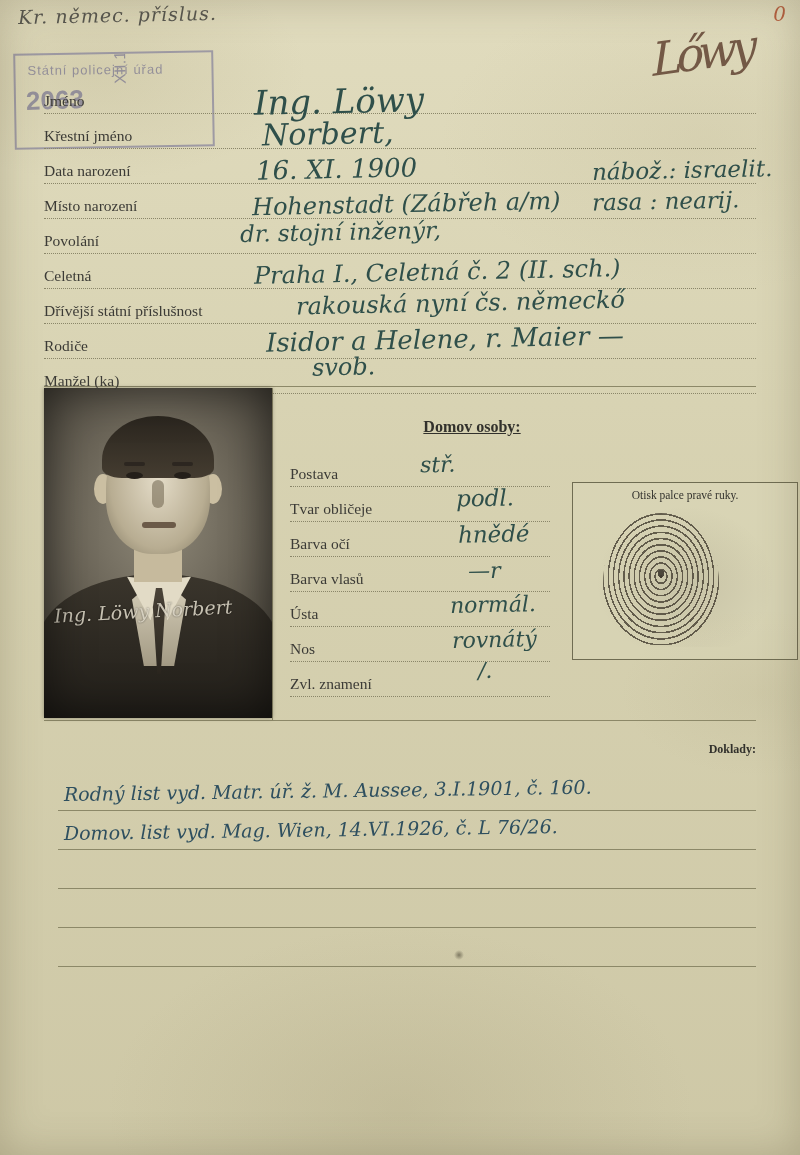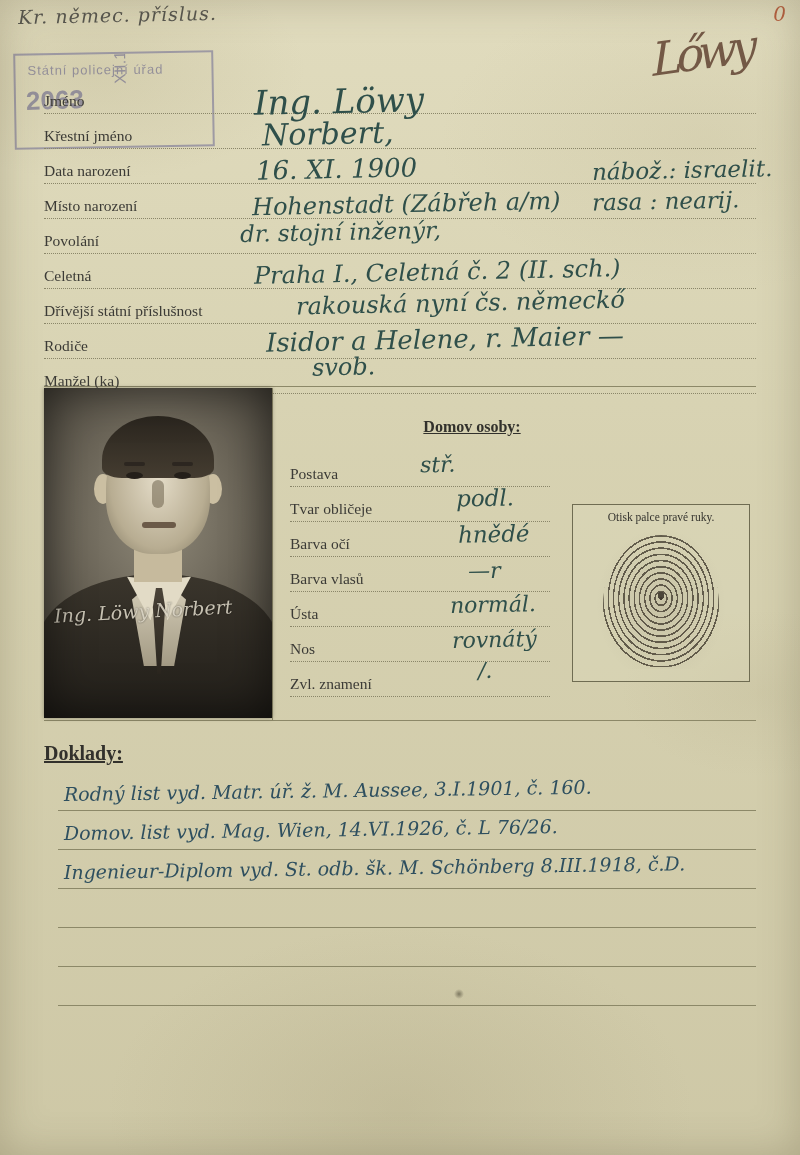--- a/index.html
+++ b/index.html
@@ -219,24 +219,25 @@
   .desc {
     position: absolute;
     left: 290px; top: 458px;
     width: 260px;
   }
   .desc .row { height: 35px; }
   .desc .label { font-size: 15.5px; }
 
   .fp-box {
     position: absolute;
-    left: 572px; top: 504px;
+    left: 572px; top: 482px;
     width: 176px; height: 176px;
     border: 1px solid #6f6c52;
     background: rgba(222,217,189,0.35);
+    padding-left: 48px;
   }
   .fp-box .cap {
     position:absolute; left:0; right:0; top:6px;
     text-align:center; font-size: 11.5px; color:#34332e;
   }
   .fp-print {
     position:absolute; left:30px; top:30px; width:116px; height:132px;
     border-radius: 58px 58px 52px 52px / 70px 70px 60px 60px;
     background:
       radial-gradient(ellipse 8px 10px at 50% 46%, rgba(40,34,28,.9) 0 40%, rgba(0,0,0,0) 41%),
@@ -248,25 +249,24 @@
   }
   .fp-smudge {
     position:absolute; inset:22px 22px 12px 22px;
     background: radial-gradient(ellipse at 50% 55%, rgba(60,50,38,.10), rgba(0,0,0,0) 70%);
   }
 
   .doklady-title {
     position: absolute;
     left: 44px; top: 742px;
     right: 44px;
-    text-align: left;
-    font-size: 20px;
+    text-align: right;
+    font-size: 12px;
     font-weight: bold;
     color: #32312c;
-    text-decoration: underline;
   }
   .doc-lines { position: absolute; left: 44px; top: 772px; right: 44px; }
   .doc-line {
     position: relative;
     height: 38px;
     border-bottom: 1px solid #8c8868;
     margin-left: 14px;
   }
   .doc-line .hwtext {
     position: absolute;
@@ -434,23 +434,20 @@
   <div class="doklady-title">Doklady:</div>
 
   <div class="doc-lines">
     <div class="doc-line">
       <span class="hwtext">Rodný list vyd. Matr. úř. ž. M. Aussee, 3.I.1901, č. 160.</span>
     </div>
     <div class="doc-line">
       <span class="hwtext">Domov. list vyd. Mag. Wien, 14.VI.1926, č. L 76/26.</span>
     </div>
     <div class="doc-line">
-      <span class="hwtext">Ingenieur-Diplom vyd. St. odb. šk. M. Schönberg 8.III.1918, č.D.</span>
-    </div>
-    <div class="doc-line">
       <span class="hwtext"></span>
     </div>
     <div class="doc-line">
       <span class="hwtext"></span>
     </div>
     <div class="doc-line">
       <span class="hwtext"></span>
       <span class="bottom-dot"></span>
     </div>
   </div>

